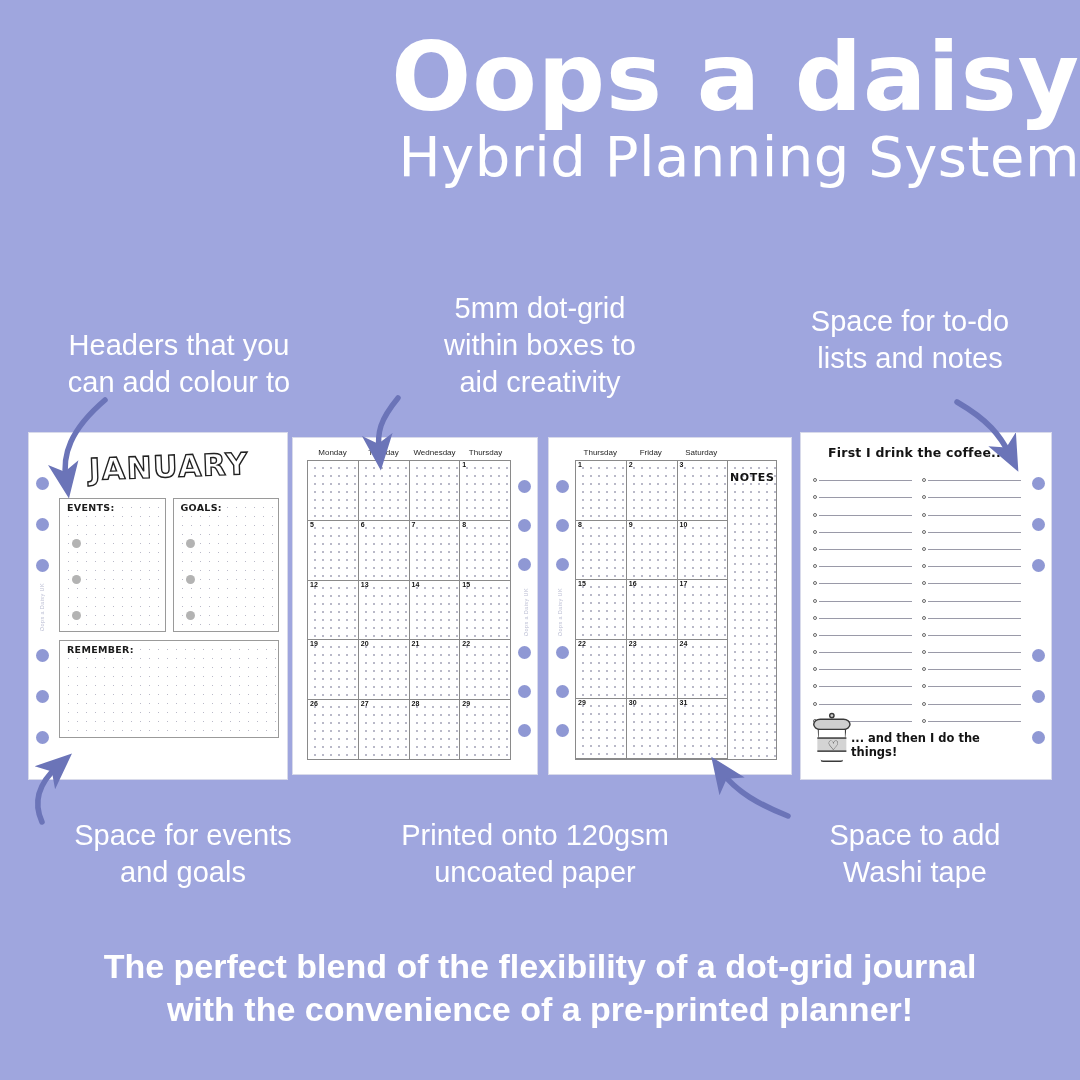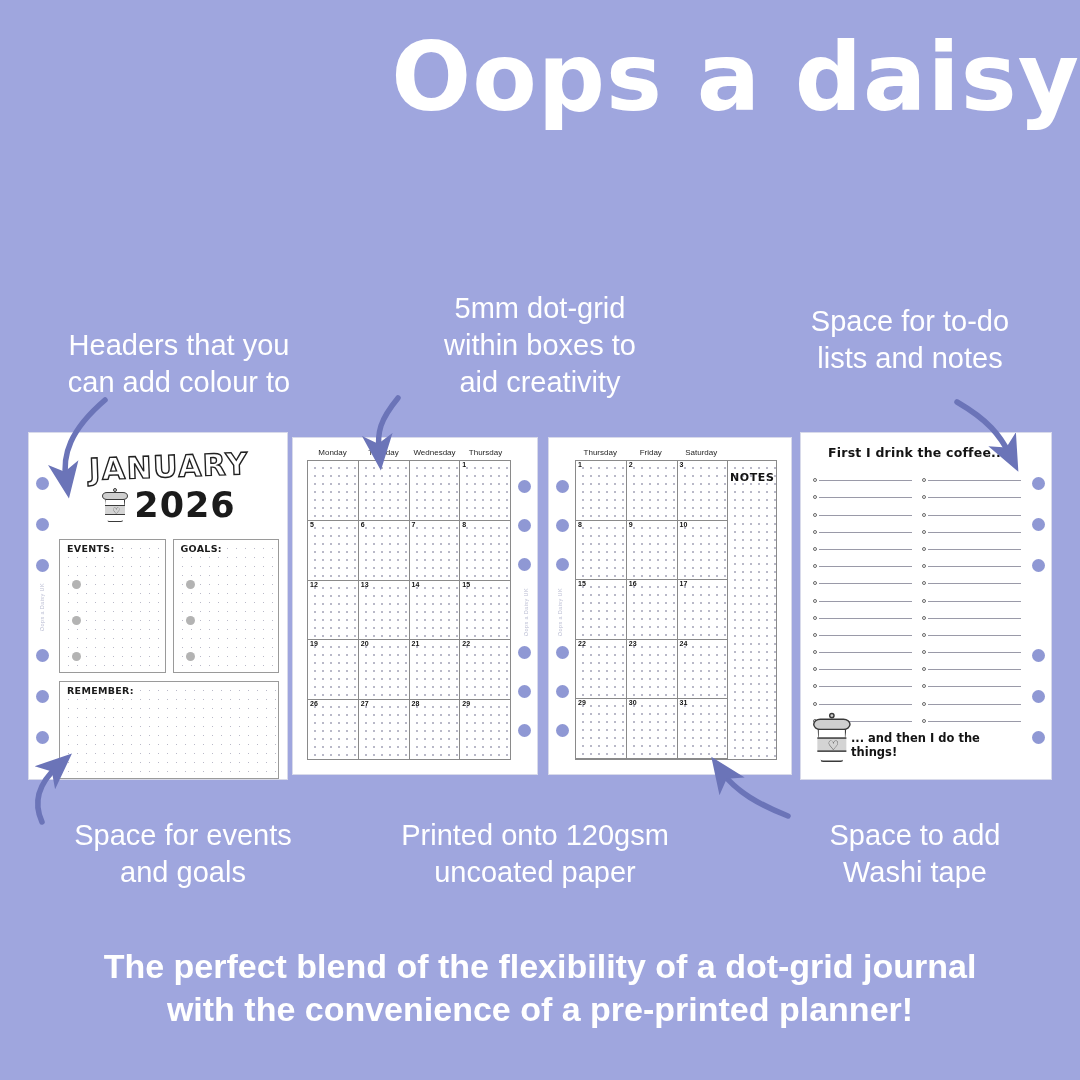--- a/index.html
+++ b/index.html
@@ -318,20 +318,21 @@
     font-size: 11.5px;
     font-weight: 700;
     color: #141414;
   }
 </style>
 </head>
 <body>
 
 <div class="header">
   <div class="brand-title">Oops a Daisy</div>
+  <div class="brand-sub">Hybrid Planning System</div>
 </div>
 
 <div class="callout" id="callout-headers">Headers that you
 can add colour to</div>
 <div class="callout" id="callout-dotgrid">5mm dot-grid
 within boxes to
 aid creativity</div>
 <div class="callout" id="callout-todo">Space for to-do
 lists and notes</div>
 <div class="callout" id="callout-events">Space for events
@@ -350,30 +351,20 @@
     <div class="hole" style="top:85px"></div>
     <div class="hole" style="top:126px"></div>
     <div class="hole" style="top:216px"></div>
     <div class="hole" style="top:257px"></div>
     <div class="hole" style="top:298px"></div>
   </div>
   <div class="sheet-brand" style="left:10px; top:150px;">Oops a Daisy UK</div>
 
   <div class="month-inner">
     <div class="month-title">JANUARY</div>
-    <div class="month-yearrow">
-      <div class="cup">
-        <div class="tab"></div>
-          <div class="lid"></div>
-          <div class="body"></div>
-          <div class="band"></div>
-          <div class="heart"></div>
-      </div>
-      <div class="month-year">2026</div>
-    </div>
 
     <div class="eg-row">
       <div class="dotbox">
         <div class="dotbox-label">EVENTS:</div>
         <div class="bullet-dot" style="left:12px; top:40px"></div>
         <div class="bullet-dot" style="left:12px; top:76px"></div>
         <div class="bullet-dot" style="left:12px; top:112px"></div>
       </div>
       <div class="dotbox">
         <div class="dotbox-label">GOALS:</div>

